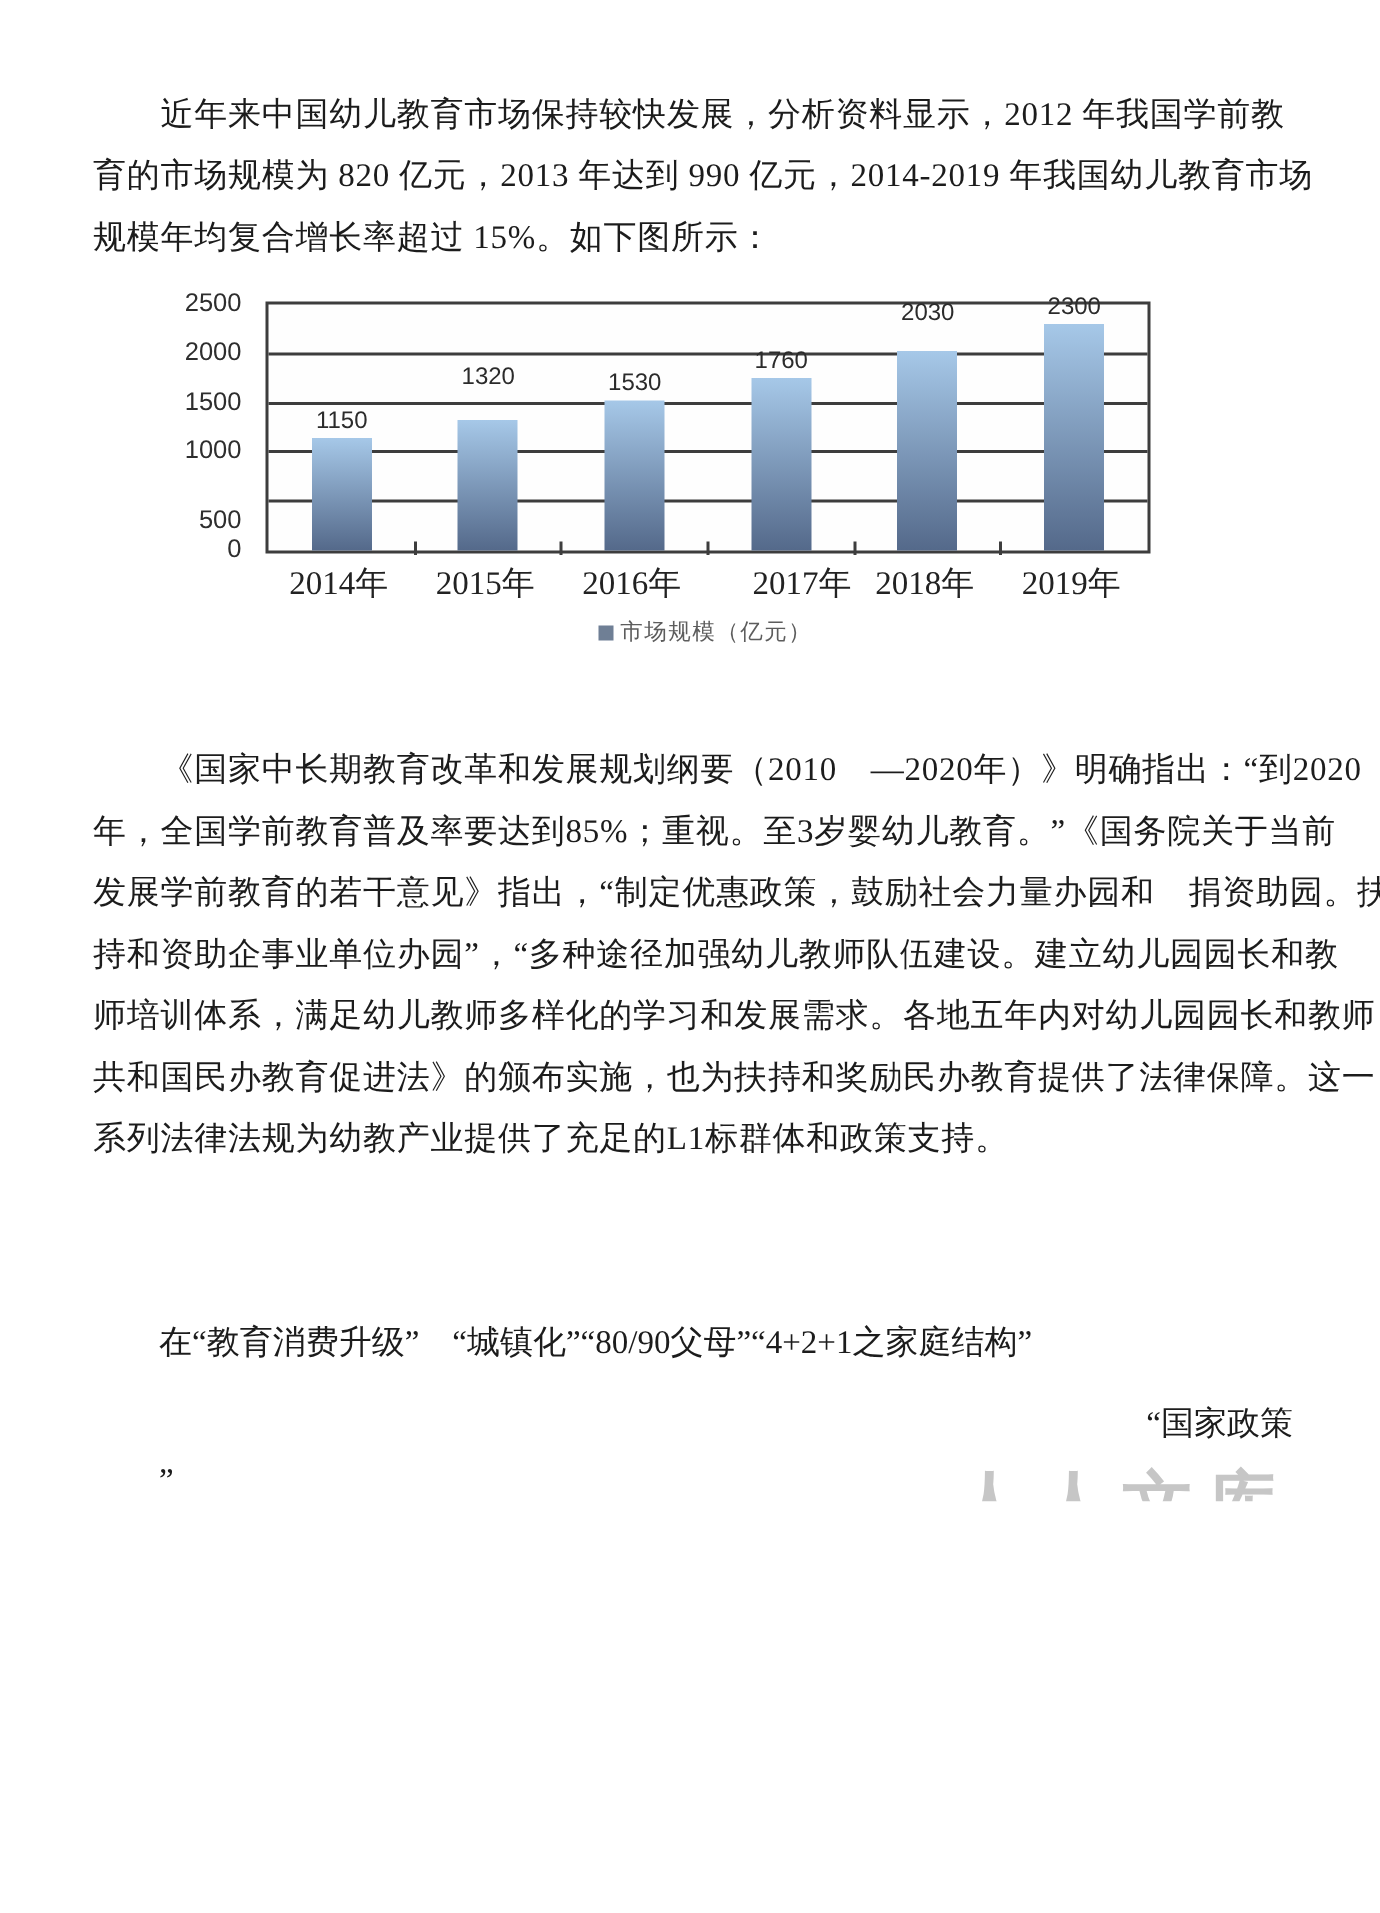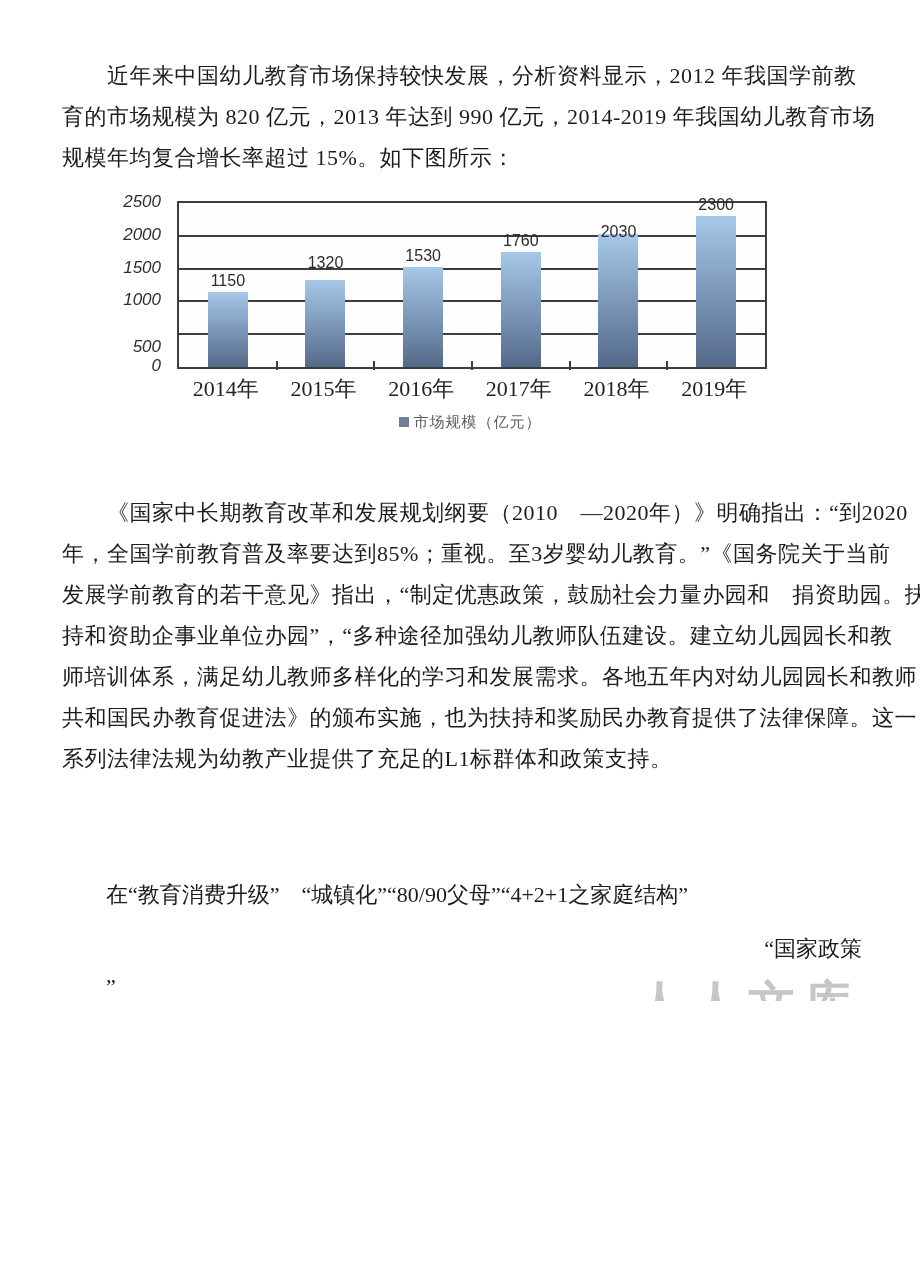--- a/index.html
+++ b/index.html
@@ -14,21 +14,21 @@
   .single-line{white-space:pre; font-size:22px; line-height:41px;}
 
   
   .figure{position:absolute; left:105px; top:190px; width:680px; height:282px; z-index:1;
           font-family:"Liberation Sans","DejaVu Sans",sans-serif;}
   .plot{position:absolute; left:72px; top:11px; width:586px; height:164px;
         border:2px solid #3d3d3d; box-sizing:content-box; background:#fefefe;}
   .gridline{position:absolute; left:0; width:100%; height:0; border-top:2px solid #3d3d3d;}
   .ylabels{position:absolute; left:0; top:0; width:62px; height:190px;}
   .ytick{position:absolute; right:6px; width:56px; text-align:right;
-         font-size:17px; color:#2e2e2e; line-height:20px;font-style:italic;}
+         font-size:17px; color:#2e2e2e; line-height:20px;}
   .slot{position:absolute; bottom:0; width:16.6667%; height:100%;}
   .bar{position:absolute; bottom:0; left:50%; transform:translateX(-50%); width:40px;
        background:linear-gradient(to bottom, var(--bar-top,#a6c8e8) 0%, var(--bar-bottom,#54698a) 100%);}
   .bar-label{position:absolute; left:50%; transform:translateX(-50%); width:70px;
              text-align:center; font-size:16px; color:#2b2b2b;}
   .xtick-mark{position:absolute; bottom:-3px; width:2px; height:9px; background:#3d3d3d;}
   .xlabels{position:absolute; left:72px; top:184px; width:586px; height:26px;}
   .xlabel{position:absolute; top:0; width:16.6667%; text-align:center;
           font-size:22px; color:#222; font-family:"Liberation Serif","DejaVu Serif",serif;}
   .legend{position:absolute; left:72px; top:222px; width:586px; text-align:center;
@@ -71,49 +71,49 @@
         <div class="gridline" style="top: 130.2px;"></div>
         <div class="gridline" style="top: 97.4px;"></div>
         <div class="gridline" style="top: 64.6px;"></div>
         <div class="gridline" style="top: 31.8px;"></div>
         <div class="slot" style="left: 0%;">
           <div class="bar" style="height: 75.44px;"></div>
           <div class="bar-label" style="bottom: 77.44px;">1150</div>
         </div>
         <div class="slot" style="left: 16.6667%;">
           <div class="bar" style="height: 86.592px;"></div>
-          <div class="bar-label" style="bottom: 95px;">1320</div>
+          <div class="bar-label" style="bottom: 106px;">1320</div>
         </div>
         <div class="xtick-mark" style="left: 96.6667px;"></div>
         <div class="slot" style="left: 33.3333%;">
           <div class="bar" style="height: 100.368px;"></div>
           <div class="bar-label" style="bottom: 102.368px;">1530</div>
         </div>
         <div class="xtick-mark" style="left: 194.333px;"></div>
         <div class="slot" style="left: 50%;">
           <div class="bar" style="height: 115.456px;"></div>
           <div class="bar-label" style="bottom: 117.456px;">1760</div>
         </div>
         <div class="xtick-mark" style="left: 292px;"></div>
         <div class="slot" style="left: 66.6667%;">
           <div class="bar" style="height: 133.168px;"></div>
-          <div class="bar-label" style="bottom: 126px; margin-top: 44px;">2030</div>
+          <div class="bar-label" style="bottom: 149px; margin-top: 44px;">2030</div>
         </div>
         <div class="xtick-mark" style="left: 389.667px;"></div>
         <div class="slot" style="left: 83.3333%;">
           <div class="bar" style="height: 150.88px;"></div>
           <div class="bar-label" style="bottom: 152.88px;">2300</div>
         </div>
         <div class="xtick-mark" style="left: 487.333px;"></div>
       </div>
     <div class="xlabels">
         <div class="xlabel" style="left: 0%;">2014年</div>
         <div class="xlabel" style="left: 16.6667%;">2015年</div>
         <div class="xlabel" style="left: 33.3333%;">2016年</div>
-        <div class="xlabel" style="left: 50%;">2017年</div>
+        <div class="xlabel" style="left: 50%; text-align: right;">2017年</div>
         <div class="xlabel" style="left: 66.6667%;">2018年</div>
         <div class="xlabel" style="left: 83.3333%;">2019年</div>
       </div>
     <div class="legend">
       <span class="legend-swatch" style="background: rgb(111, 127, 149);"></span><span class="legend-text">市场规模（亿元）</span>
     </div>
   </div>
 
   <div class="textblock" style="left:62px; top:492px; width:805px;">
       <div class="tline">　　《国家中长期教育改革和发展规划纲要（2010　—2020年）》明确指出：“到2020</div>

